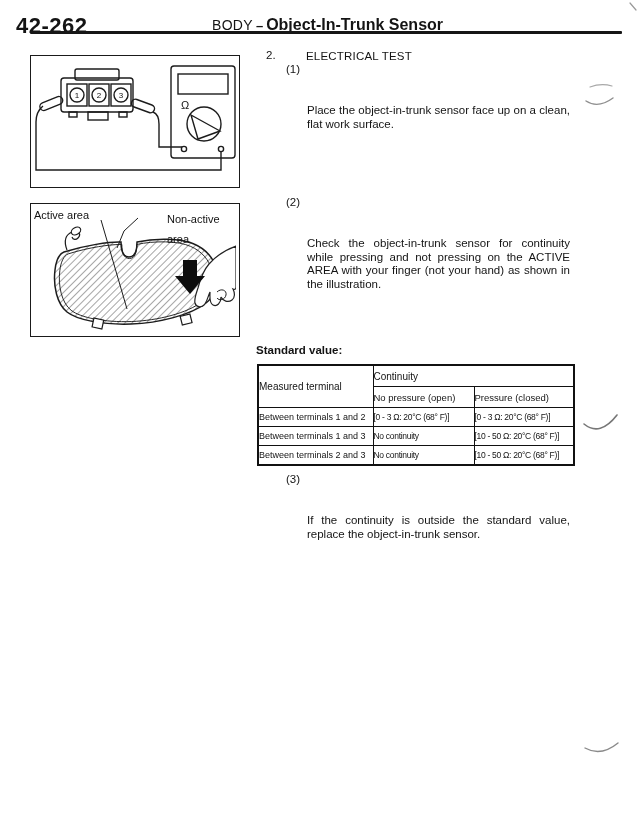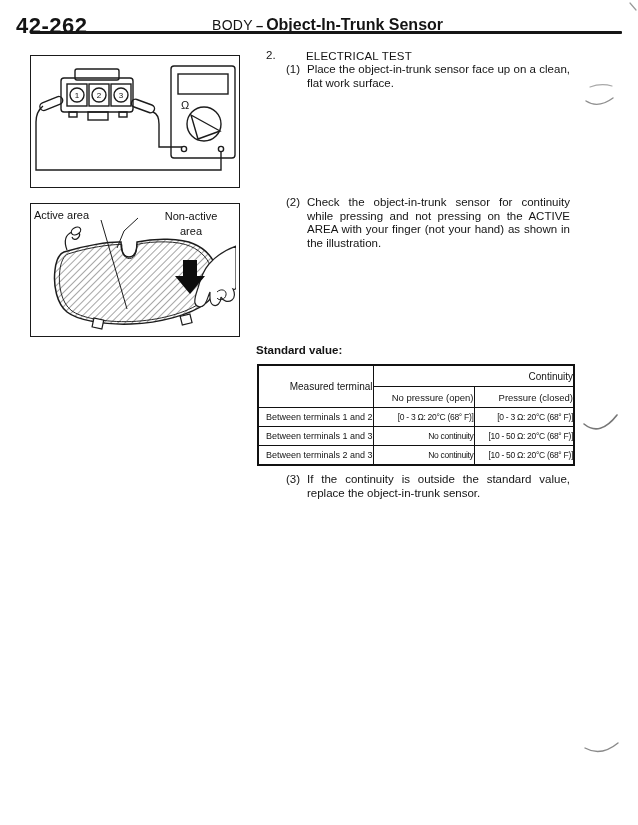--- a/index.html
+++ b/index.html
@@ -14,35 +14,35 @@
   .page-title .section{font-size:14px;font-weight:normal;letter-spacing:.3px;}
   .page-title .sep{font-size:13px;font-weight:bold;margin:0 3px;}
   .page-title .subsection{font-size:16px;font-weight:bold;}
   .header-rule{left:30px;top:31px;width:592px;height:3px;background:#161616;border-radius:1px;}
   
   .figbox{border:1.6px solid #1a1a1a;background:#fff;}
   .fig1{left:30px;top:55px;width:208px;height:131px;}
   .fig2{left:30px;top:203px;width:208px;height:132px;}
   .fig-label{position:absolute;font-size:11px;color:#111;white-space:nowrap;}
   .lbl-active{left:3px;top:5px;}
-  .lbl-nonactive{left:124px;top:5px;width:72px;text-align:center;white-space:normal;line-height:15px;}
+  .lbl-nonactive{left:136px;top:5px;width:72px;text-align:left;white-space:normal;line-height:20px;}
   
   .stepnum{left:266px;top:49px;font-size:11.5px;}
   .steptitle{left:286px;top:50px;font-size:11.5px;letter-spacing:.2px;padding-left:20px;}
   .substep{position:absolute;left:286px;width:284px;font-size:11.5px;line-height:13.5px;}
   .substep .num{position:absolute;left:0;top:0;}
-  .substep .stext{display:block;margin-left:21px;text-align:justify;}
+  .substep .stext{display:block;margin-left:21px;text-align:justify;margin-top:41px;}
   .sub1{top:63px;}
   .sub2{top:196px;}
   .sub3{top:473px;}
   
   .std-label{left:256px;top:344px;font-size:11.5px;font-weight:bold;}
   table.std{position:absolute;left:257px;top:364px;width:316px;border-collapse:collapse;
     table-layout:fixed;border:2px solid #111;}
-  table.std td{border:1px solid #111;text-align:right;vertical-align:middle;padding:0;color:#141414;}
+  table.std td{border:1px solid #111;text-align:left;vertical-align:middle;padding:0;color:#141414;}
   td.h1{font-size:10px;height:20px;}
   td.h2{font-size:9.5px;height:20px;}
   td.term{font-size:9px;height:18px;white-space:nowrap;padding-left:3px;text-align:left;}
   td.val{font-size:8.5px;letter-spacing:-0.3px;white-space:nowrap;height:18px;}
   
   .tsb-box{left:183px;top:828px;width:222px;height:17px;border:2px solid #a16207;}
   .tsb-label{font-size:11.5px;font-weight:bold;line-height:16px;padding-left:6px;display:block;}
   
   .artifacts{left:0;top:0;pointer-events:none;}
   svg text{font-family:"Liberation Sans", sans-serif;}

